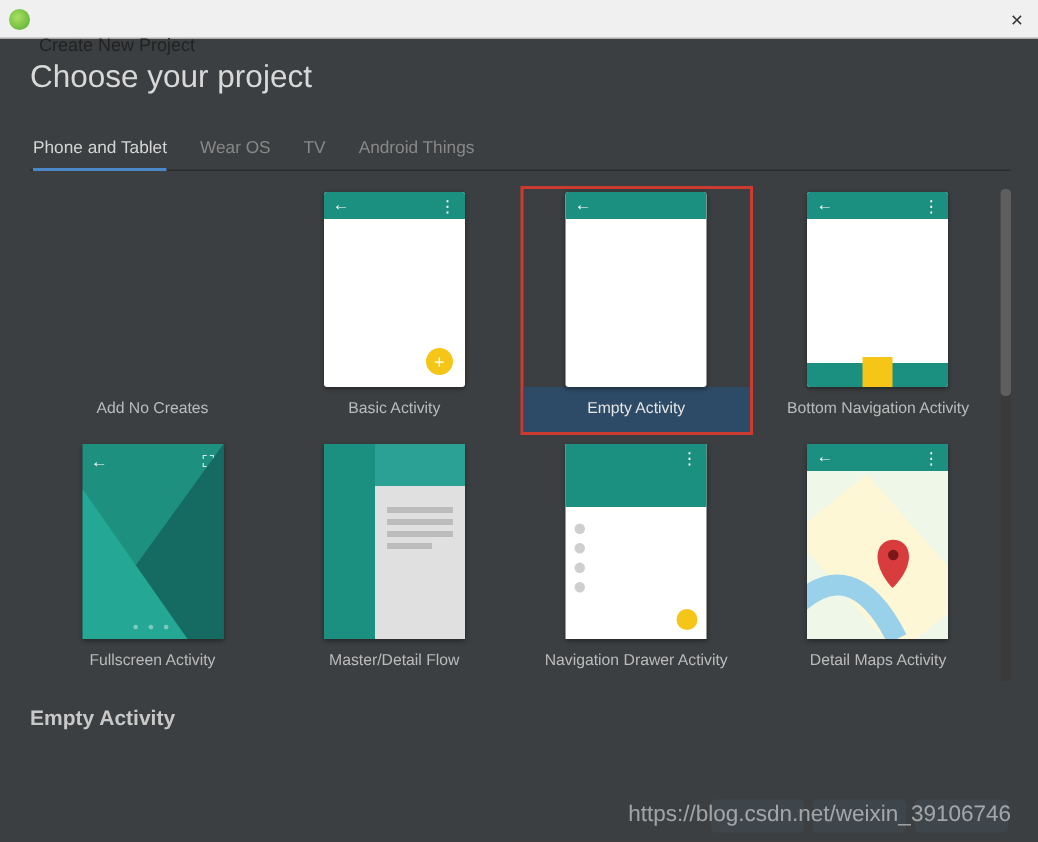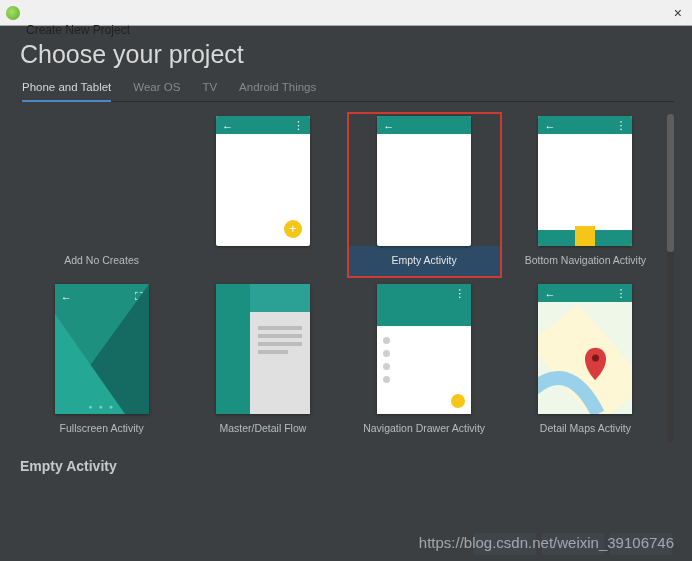--- a/index.html
+++ b/index.html
@@ -2,21 +2,21 @@
 <html><head>
 <meta charset="utf-8">
 <style>
 * { margin: 0; padding: 0; box-sizing: border-box; }
 body { width: 692px; height: 561px; font-family: "Segoe UI", Arial, sans-serif; background: #3c3f41; overflow: hidden; position: relative; }
 .titlebar { height: 26px; background: #f0f0f0; display: flex; align-items: center; padding: 0 6px; border-bottom: 1px solid #aaa; }
 .titlebar-icon { width: 14px; height: 14px; border-radius: 50%; background: radial-gradient(circle at 40% 40%, #a8e063, #56ab2f); margin-right: 6px; }
 .titlebar-text { font-size: 12px; color: #222; flex: 1; margin-top: 34px; }
 .titlebar-close { font-size: 14px; color: #333; padding: 0 4px; cursor: pointer; }
 .content { padding: 14px 18px 0 20px; color: #bbb; }
-.heading { font-size: 25px; font-weight: 300; color: #d8d8d8; margin-bottom: 6px; }
+.heading { font-size: 21px; font-weight: 300; color: #d8d8d8; margin-bottom: 23px; }
 .tabs { display: flex; gap: 22px; border-bottom: 1px solid #2b2b2b; font-size: 11.5px; padding-left: 2px; }
 .tab { padding: 6px 0 8px; color: #888; cursor: pointer; position: relative; }
 .tab.active { color: #d5d5d5; }
 .tab.active::after { content: ""; position: absolute; left: 0; right: 0; bottom: -1px; height: 2px; background: #4a88c7; }
 .grid-wrap { display: flex; }
 .grid { display: grid; grid-template-columns: repeat(4,1fr); gap: 2px 6px; padding: 10px 4px 8px; flex: 1; }
 .cell { display: flex; flex-direction: column; align-items: center; padding-top: 2px; cursor: pointer; border: 2px solid transparent; }
 .cell.selected { border: 2px solid #cc3b2f; }
 .thumb { width: 94px; height: 130px; background: #fff; border-radius: 2px; position: relative; overflow: hidden; box-shadow: 0 1px 3px rgba(0,0,0,.4); }
 .no-thumb .thumb { background: transparent; box-shadow: none; }
@@ -85,20 +85,21 @@
       </div>
 
       <div class="cell">
         <div class="thumb">
           <div class="appbar">
               <span class="back">←</span>
               <span class="dots">⋮</span>
             </div>
           <div class="fab">+</div>
         </div>
+        <div class="caption">Basic Activity</div>
       </div>
 
       <div class="cell selected">
         <div class="thumb">
           <div class="appbar">
               <span class="back">←</span>
               <span></span>
             </div>
         </div>
         <div class="caption">Empty Activity</div>

